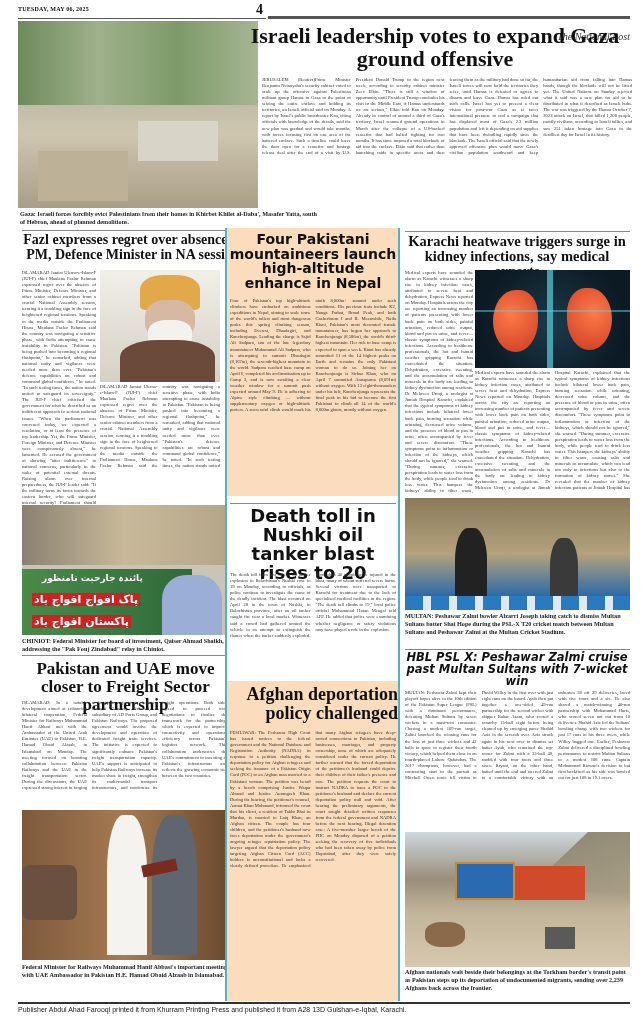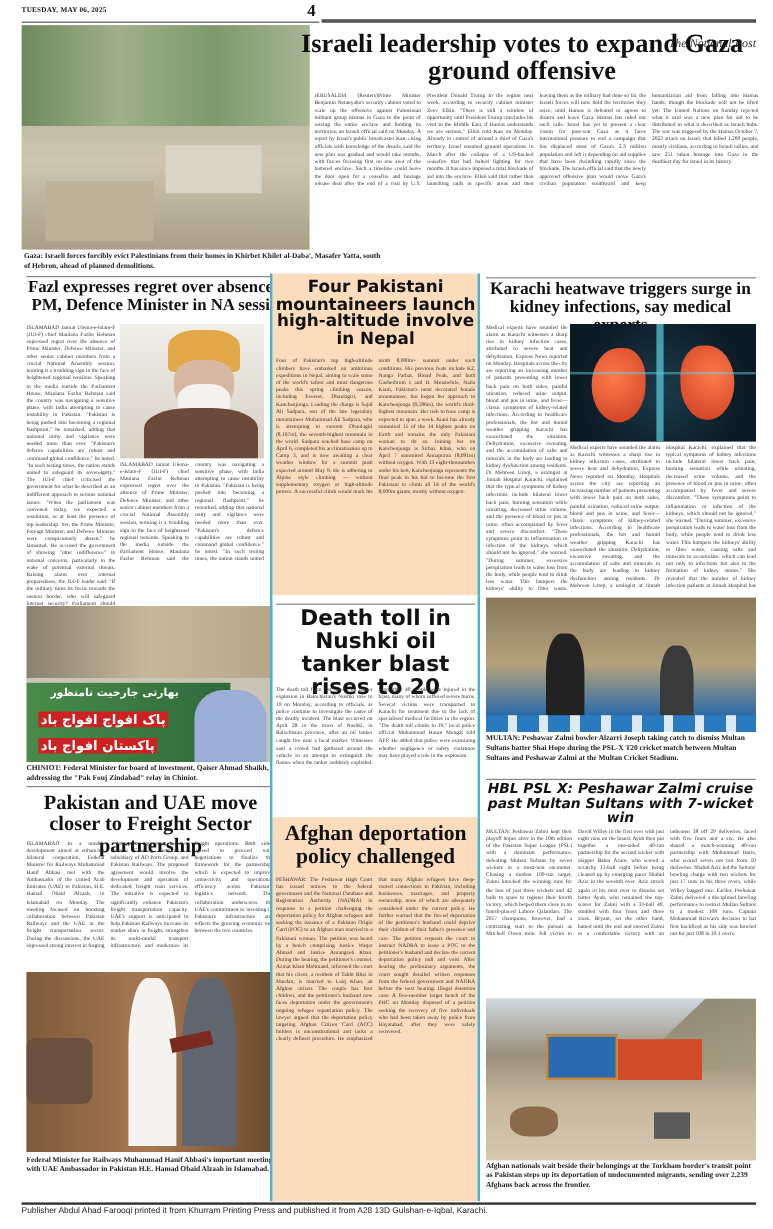--- a/index.html
+++ b/index.html
@@ -48,49 +48,49 @@
   <div style="position:absolute;left:40px;top:5px;width:60px;height:35px;background:#e2a84a;border-radius:40% 40% 10% 10%;"></div>
   <div style="position:absolute;left:45px;top:30px;width:50px;height:40px;background:#d7b9a3;border-radius:40%;"></div>
   <div style="position:absolute;left:48px;top:50px;width:44px;height:30px;background:#f4f2ee;border-radius:40%;"></div>
   <div style="position:absolute;left:20px;top:70px;width:95px;height:42px;background:#6b4a3a;border-radius:40% 40% 0 0;"></div>
 </div>
 <div class="abs body-cols" style="left:100px;top:384px;width:120px;height:90px;column-count:2;overflow:hidden;">ISLAMABAD Jamiat Ulema-e-Islam-F (JUI-F) chief Maulana Fazlur Rehman expressed regret over the absence of Prime Minister, Defence Minister, and other senior cabinet members from a crucial National Assembly session, terming it a troubling sign in the face of heightened regional tensions. Speaking to the media outside the Parliament House, Maulana Fazlur Rehman said the country was navigating a sensitive phase, with India attempting to cause instability in Pakistan. "Pakistan is being pushed into becoming a regional flashpoint," he remarked, adding that national unity and vigilance were needed more than ever. "Pakistan's defence capabilities are robust and command global confidence," he noted. "In such testing times, the nation stands united to safeguard its sovereignty." The JUI-F chief criticised the government for what he described as an indifferent approach to serious national issues. "When the parliament was convened today, we expected a resolution, or at least the presence of top leadership. Yet, the Prime Minister, Foreign Minister, and Defence Minister were conspicuously absent," he lamented. He accused the government of showing "utter indifference" to national concerns, particularly in the wake of potential external threats. Raising alarm over internal preparedness, the JUI-F leader said: "If the military turns its focus towards the eastern border, who will safeguard internal security? Parliament should have been briefed on such matters." Fazlur Rehman further stated that his party had decided to disengage from proceedings under such conditions. "It is deeply unfortunate that the entire cabinet chose to remain absent from the House during such a critical time," he said.</div>
 
 <div class="abs photo" style="left:22px;top:505px;width:205px;height:130px;background:#c9c4b5;">
   <div style="position:absolute;left:0;top:0;width:100%;height:60px;background:linear-gradient(90deg,#8a8170,#c8b99a,#b5a68a);"></div>
   <div style="position:absolute;left:0;top:64px;width:170px;height:66px;background:linear-gradient(90deg,#4a8b4a,#2f6a3a);"></div>
-  <div class="abs" style="left:20px;top:68px;font-size:9px;color:#fff;font-weight:bold;font-family:'DejaVu Sans',sans-serif;">بھارتی جارحیت نامنظور</div>
+  <div class="abs" style="left:20px;top:68px;font-size:9px;color:#fff;font-weight:bold;font-family:'DejaVu Sans',sans-serif;">پائندہ جارحیت نامنظور</div>
   <div class="abs" style="left:10px;top:88px;font-size:11px;color:#fff;font-weight:bold;font-family:'DejaVu Sans',sans-serif;background:#c22;padding:0 2px;">پاک افواج افواج باد</div>
   <div class="abs" style="left:10px;top:110px;font-size:11px;color:#fff;font-weight:bold;font-family:'DejaVu Sans',sans-serif;background:#c22;padding:0 2px;">پاکستان افواج باد</div>
   <div style="position:absolute;left:140px;top:70px;width:60px;height:60px;background:#9aaed6;border-radius:40% 40% 0 0;"></div>
 </div>
 <div class="abs caption" style="left:22px;top:637px;width:205px;">CHINIOT: Federal Minister for board of investment, Qaiser Ahmad Shaikh, addressing the "Pak Fouj Zindabad" relay in Chiniot.</div>
 
 <div class="abs hr" style="left:22px;top:655px;width:205px;"></div>
 <div class="abs headline" style="left:18px;top:660px;width:215px;font-size:17px;">Pakistan and UAE move closer to Freight Sector partnership</div>
 <div class="abs body-cols" style="left:22px;top:700px;width:205px;height:108px;column-count:3;overflow:hidden;">ISLAMABAD: In a notable development aimed at enhancing bilateral cooperation, Federal Minister for Railways Muhammad Hanif Abbasi met with the Ambassador of the United Arab Emirates (UAE) to Pakistan, H.E. Hamad Obaid Alzaab, in Islamabad on Monday. The meeting focused on boosting collaboration between Pakistan Railways and the UAE in the freight transportation sector. During the discussions, the UAE expressed strong interest in forging a long-term agreement between Karachi Gateway Terminal, a subsidiary of AD Ports Group, and Pakistan Railways. The proposed agreement would involve the development and operation of dedicated freight train services. The initiative is expected to significantly enhance Pakistan's freight transportation capacity. UAE's support is anticipated to help Pakistan Railways increase its market share in freight, strengthen its multi-modal transport infrastructure, and modernize its freight operations. Both sides agreed to proceed with negotiations to finalize the framework for the partnership, which is expected to improve connectivity and operational efficiency across Pakistan's logistics network. This collaboration underscores the UAE's commitment to investing in Pakistan's infrastructure and reflects the growing economic ties between the two countries.</div>
 <div class="abs photo" style="left:22px;top:810px;width:205px;height:150px;background:linear-gradient(90deg,#7d5a3c,#a67a52,#6b4a2e);">
   <div style="position:absolute;left:0;top:55px;width:55px;height:55px;background:#6b5040;border-radius:8px;"></div>
   <div style="position:absolute;left:85px;top:5px;width:40px;height:140px;background:#f4f3f0;border-radius:40% 40% 0 0;"></div>
   <div style="position:absolute;left:130px;top:5px;width:45px;height:140px;background:#5f6670;border-radius:40% 40% 0 0;"></div>
   <div style="position:absolute;left:120px;top:52px;width:35px;height:12px;background:#7a2a1e;transform:rotate(-12deg);"></div>
 </div>
 <div class="abs caption" style="left:22px;top:963px;width:205px;">Federal Minister for Railways Muhammad Hanif Abbasi's important meeting with UAE Ambassador in Pakistan H.E. Hamad Obaid Alzaab in Islamabad.</div>
 
 <div class="abs box-peach box-border-teal" style="left:225px;top:228px;width:175px;height:268px;"></div>
-<div class="abs headline sans" style="left:228px;top:232px;width:170px;font-size:14px;">Four Pakistani mountaineers launch high-altitude involve in Nepal</div>
+<div class="abs headline sans" style="left:228px;top:232px;width:170px;font-size:14px;">Four Pakistani mountaineers launch high-altitude enhance in Nepal</div>
 <div class="abs body-cols" style="left:230px;top:298px;width:166px;height:195px;column-count:2;overflow:hidden;">Four of Pakistan's top high-altitude climbers have embarked on ambitious expeditions in Nepal, aiming to scale some of the world's tallest and most dangerous peaks this spring climbing season, including Everest, Dhaulagiri, and Kanchenjunga. Leading the charge is Sajid Ali Sadpara, son of the late legendary mountaineer Muhammad Ali Sadpara, who is attempting to summit Dhaulagiri (8,167m), the seventh-highest mountain in the world. Sadpara reached base camp on April 6, completed his acclimatisation up to Camp 3, and is now awaiting a clear weather window for a summit push expected around May 9. He is adhering to Alpine style climbing — without supplementary oxygen or high-altitude porters. A successful climb would mark his ninth 8,000m+ summit under such conditions. His previous feats include K2, Nanga Parbat, Broad Peak, and both Gasherbrum I and II. Meanwhile, Naila Kiani, Pakistan's most decorated female mountaineer, has begun her approach to Kanchenjunga (8,586m), the world's third-highest mountain. Her trek to base camp is expected to span a week. Kiani has already summited 11 of the 14 highest peaks on Earth and remains the only Pakistani woman to do so. Joining her on Kanchenjunga is Sirbaz Khan, who on April 7 summited Annapurna (8,091m) without oxygen. With 13 eight-thousanders under his belt, Kanchenjunga represents the final peak in his bid to become the first Pakistani to climb all 14 of the world's 8,000m giants, mostly without oxygen.</div>
 
 <div class="abs box-border-teal" style="left:225px;top:496px;width:175px;height:185px;"></div>
 <div class="abs hr" style="left:230px;top:503px;width:166px;"></div>
 <div class="abs headline sans" style="left:228px;top:507px;width:170px;font-size:18px;">Death toll in Nushki oil tanker blast rises to 20</div>
 <div class="abs body-cols" style="left:230px;top:572px;width:166px;height:106px;column-count:2;overflow:hidden;">The death toll from last week's oil tanker explosion in Balochistan's Nushki rose to 19 on Monday, according to officials, as police continue to investigate the cause of the deadly incident. The blast occurred on April 28 in the town of Nushki, in Balochistan province, after an oil tanker caught fire near a local market. Witnesses said a crowd had gathered around the vehicle in an attempt to extinguish the flames when the tanker suddenly exploded. More than 40 people were injured in the blast, many of whom suffered severe burns. Several victims were transported to Karachi for treatment due to the lack of specialised medical facilities in the region. "The death toll climbs to 19," local police official Muhammad Hasan Mengal told AFP. He added that police were examining whether negligence or safety violations may have played a role in the explosion.</div>
 
 <div class="abs box-peach box-border-teal" style="left:225px;top:681px;width:175px;height:320px;"></div>
-<div class="abs headline" style="left:228px;top:685px;width:170px;font-size:18px;">Afghan deportation policy challenged</div>
+<div class="abs headline" style="left:228px;top:685px;width:170px;font-size:18px;text-align:right;">Afghan deportation policy challenged</div>
 <div class="abs body-cols" style="left:230px;top:730px;width:166px;height:266px;column-count:2;overflow:hidden;">PESHAWAR: The Peshawar High Court has issued notices to the federal government and the National Database and Registration Authority (NADRA) in response to a petition challenging the deportation policy for Afghan refugees and seeking the issuance of a Pakistan Origin Card (POC) to an Afghan man married to a Pakistani woman. The petition was heard by a bench comprising Justice Waqar Ahmad and Justice Aurangzeb Khan. During the hearing, the petitioner's counsel, Azmat Khan Mohmand, informed the court that his client, a resident of Takht Bhai in Mardan, is married to Laiq Khan, an Afghan citizen. The couple has four children, and the petitioner's husband now faces deportation under the government's ongoing refugee repatriation policy. The lawyer argued that the deportation policy targeting Afghan Citizen Card (ACC) holders is unconstitutional and lacks a clearly defined procedure. He emphasized that many Afghan refugees have deep-rooted connections to Pakistan, including businesses, marriages, and property ownership, none of which are adequately considered under the current policy. He further warned that the forced deportation of the petitioner's husband could deprive their children of their father's presence and care. The petition requests the court to instruct NADRA to issue a POC to the petitioner's husband and declare the current deportation policy null and void. After hearing the preliminary arguments, the court sought detailed written responses from the federal government and NADRA before the next hearing. Illegal detention case: A five-member larger bench of the PHC on Monday disposed of a petition seeking the recovery of five individuals who had been taken away by police from Hayatabad, after they were safely recovered.</div>
 
 <div class="abs hr" style="left:405px;top:231px;width:225px;"></div>
 <div class="abs headline" style="left:402px;top:234px;width:230px;font-size:14.5px;">Karachi heatwave triggers surge in kidney infections, say medical experts</div>
 <div class="abs body-cols" style="left:405px;top:270px;width:68px;height:225px;overflow:hidden;">Medical experts have sounded the alarm as Karachi witnesses a sharp rise in kidney infection cases, attributed to severe heat and dehydration, Express News reported on Monday. Hospitals across the city are reporting an increasing number of patients presenting with lower back pain on both sides, painful urination, reduced urine output, blood and pus in urine, and fever—classic symptoms of kidney-related infections. According to healthcare professionals, the hot and humid weather gripping Karachi has exacerbated the situation. Dehydration, excessive sweating, and the accumulation of salts and minerals in the body are leading to kidney dysfunction among residents. Dr Mehreen Uroqi, a urologist at Jinnah Hospital Karachi, explained that the typical symptoms of kidney infections include bilateral lower back pain, burning sensation while urinating, decreased urine volume, and the presence of blood or pus in urine, often accompanied by fever and severe discomfort. "These symptoms point to inflammation or infection of the kidneys, which should not be ignored," she warned. "During summer, excessive perspiration leads to water loss from the body, while people tend to drink less water. This hampers the kidneys' ability to filter waste, causing salts and minerals to accumulate, which can lead not only to infections but also to the formation of kidney stones." She revealed that the number of kidney infection patients at Jinnah Hospital has doubled within a month, with around 150 new cases being reported daily. Medical professionals are advising the public to consume at least three litres of water per day to ensure the excretion of at least one litre of urine—a key indicator of healthy kidney function and effective detoxification. Experts stress that timely hydration is critical to preventing kidney complications during the ongoing heatwave.</div>
 <div class="abs photo" style="left:475px;top:270px;width:155px;height:98px;background:radial-gradient(circle at 50% 55%,#1b3a4a,#0c1a24 75%);">
   <div style="position:absolute;left:18px;top:20px;width:45px;height:62px;background:radial-gradient(circle at 40% 40%,#ff7a4a,#c93a20);border-radius:50% 40% 50% 50%;"></div>
   <div style="position:absolute;left:92px;top:18px;width:45px;height:62px;background:radial-gradient(circle at 60% 40%,#ff7a4a,#c93a20);border-radius:40% 50% 50% 50%;"></div>
   <div style="position:absolute;left:72px;top:0;width:6px;height:98px;background:#5ad0e0;opacity:0.7;"></div>
   <div style="position:absolute;left:0;top:40px;width:155px;height:2px;background:#5ad0e0;opacity:0.5;"></div>

